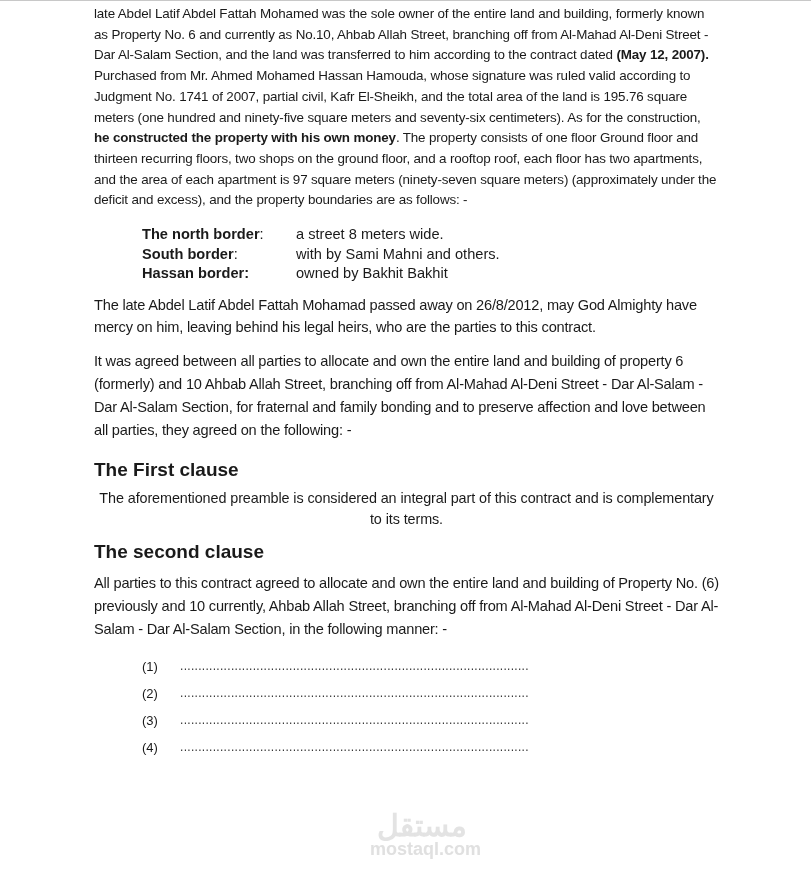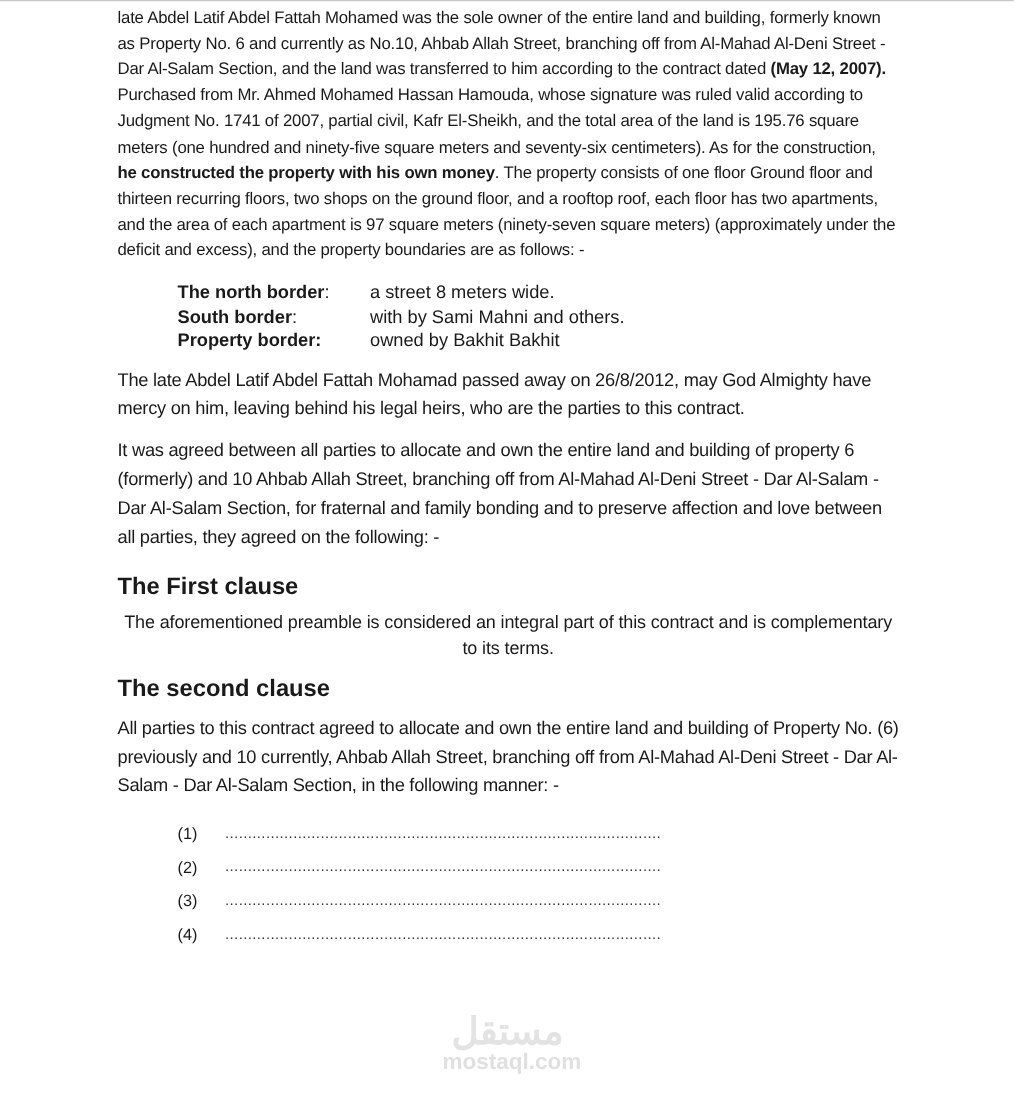--- a/index.html
+++ b/index.html
@@ -16,21 +16,21 @@
   .bval { }
   .para { font-size: 14.6px; line-height: 22.8px; letter-spacing: -0.2px; margin-top: 11px; }
   .para.first { margin-top: 10px; }
   h2 { font-size: 19px; font-weight: bold; margin: 17px 0 0 0; line-height: 24px; }
   .center { text-align: center; font-size: 14.4px; line-height: 20.5px; margin-top: 6px; letter-spacing: -0.1px; }
   h2.second { margin-top: 11px; }
   .list { margin: 12px 0 0 48px; font-size: 13px; }
   .lrow { display: flex; height: 27px; align-items: center; }
   .lnum { width: 38px; }
   .ldots { color: #333; letter-spacing: 0.3px; font-size: 12px; }
-  .watermark { position: absolute; left: 354px; top: 810px; width: 104px; text-align: center; color: #e3e3e3; }
+  .watermark { position: absolute; left: 370px; top: 810px; width: 104px; text-align: center; color: #e3e3e3; }
   .wm-ar { font-size: 30px; font-weight: bold; line-height: 32px; }
   .wm-en { font-size: 18px; font-weight: bold; line-height: 14px; color: #e0e0e0; }
 </style>
 </head>
 <body>
 
 <div class="topline"></div>
 
 <div class="page">
   <p class="p1"><span>late Abdel Latif Abdel Fattah Mohamed was the sole owner of the entire land and building, formerly known as Property No. 6 and currently as No.10, Ahbab Allah Street, branching off from Al-Mahad Al-Deni Street - Dar Al-Salam Section, and the land was transferred to him according to the contract dated </span><b>(May 12, 2007).</b><span> Purchased from Mr. Ahmed Mohamed Hassan Hamouda, whose signature was ruled valid according to Judgment No. 1741 of 2007, partial civil, Kafr El-Sheikh, and the total area of the land is 195.76 square meters (one hundred and ninety-five square meters and seventy-six centimeters). As for the construction, </span><b>he constructed the property with his own money</b><span>. The property consists of one floor Ground floor and thirteen recurring floors, two shops on the ground floor, and a rooftop roof, each floor has two apartments, and the area of each apartment is 97 square meters (ninety-seven square meters) (approximately under the deficit and excess), and the property boundaries are as follows: -</span></p>
@@ -40,21 +40,21 @@
       <span class="blabel"><span>The north border</span><span style="font-weight:normal">:</span></span>
       <span class="bval">a street 8 meters wide.</span>
     </div>
     <div class="brow">
       <span class="blabel"><span>South border</span><span style="font-weight:normal">:</span></span>
       <span class="bval">with by Sami Mahni and others.</span>
     </div>
     <div class="brow">
     </div>
     <div class="brow">
-      <span class="blabel"><span>Property border:</span><span style="font-weight:normal"></span></span>
+      <span class="blabel"><span>Hassan border:</span><span style="font-weight:normal"></span></span>
       <span class="bval">owned by Bakhit Bakhit</span>
     </div>
   </div>
 
   <p class="para first">The late Abdel Latif Abdel Fattah Mohamad passed away on 26/8/2012, may God Almighty have mercy on him, leaving behind his legal heirs, who are the parties to this contract.</p>
   <p class="para">It was agreed between all parties to allocate and own the entire land and building of property 6 (formerly) and 10 Ahbab Allah Street, branching off from Al-Mahad Al-Deni Street - Dar Al-Salam - Dar Al-Salam Section, for fraternal and family bonding and to preserve affection and love between all parties, they agreed on the following: -</p>
 
   <h2>The First clause</h2>
   <p class="center">The aforementioned preamble is considered an integral part of this contract and is complementary to its terms.</p>
 

